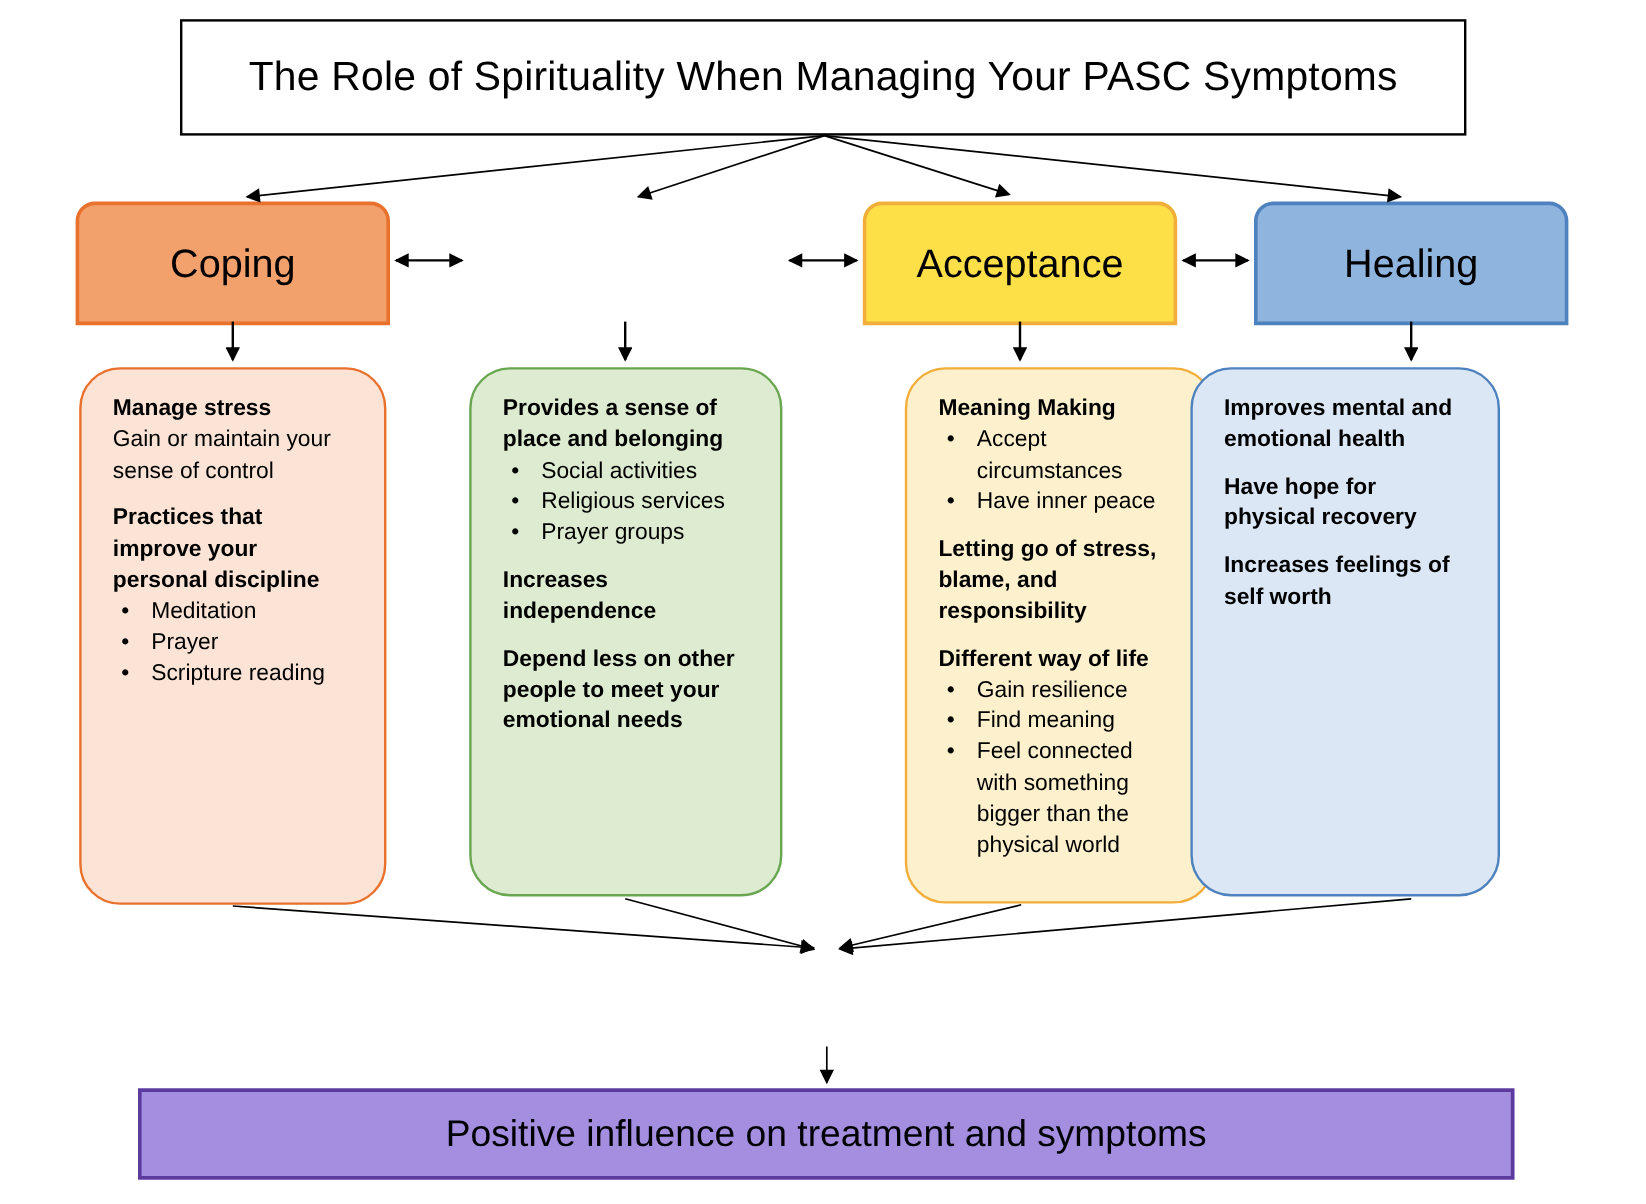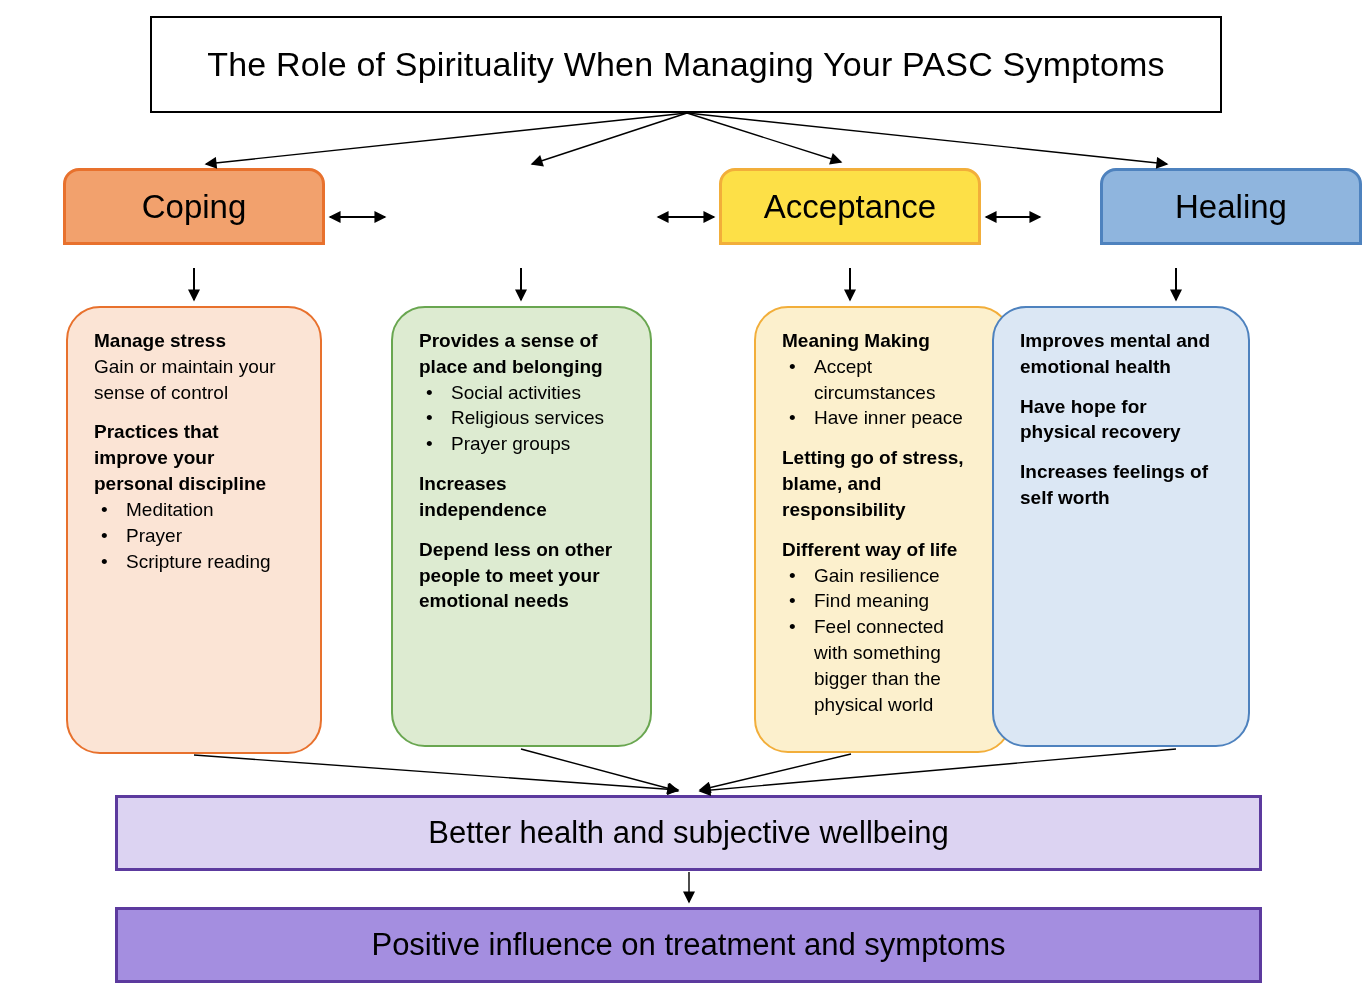--- a/index.html
+++ b/index.html
@@ -16,21 +16,21 @@
 
   .title-box {
     left: 150px; top: 16px; width: 1072px; height: 97px;
     background: #ffffff; border: 2px solid #000000;
     display: flex; align-items: center; justify-content: center;
     font-size: 34px; letter-spacing: 0.2px;
     z-index: 2;
   }
 
   .header-box {
-    top: 168px; height: 77px;
+    top: 168px; height: 103px;
     border-style: solid; border-width: 3px;
     border-radius: 16px 16px 0 0;
     display: flex; align-items: center; justify-content: center;
     font-size: 33px;
     z-index: 2;
   }
 
   .detail-box {
     top: 306px;
     border-style: solid; border-width: 2.5px;
@@ -73,21 +73,21 @@
   <div class="abs title-box">
     <span>The Role of Spirituality When Managing Your PASC Symptoms</span>
   </div>
 
   <div class="abs header-box" style="left: 63px; width: 262px; background: rgb(242, 161, 109); border-color: rgb(232, 113, 45);">
     <span>Coping</span>
   </div>
   <div class="abs header-box" style="left: 719px; width: 262px; background: #fde047; border-color: rgb(242, 174, 58);">
     <span>Acceptance</span>
   </div>
-  <div class="abs header-box" style="left: 1100px; width: 262px; background: rgb(143, 181, 222); border-color: rgb(78, 130, 190);">
+  <div class="abs header-box" style="left: 1045px; width: 262px; background: rgb(143, 181, 222); border-color: rgb(78, 130, 190);">
     <span>Healing</span>
   </div>
 
   <div class="abs detail-box" style="left: 66px; width: 256px; height: 448px; background: rgb(251, 228, 213); border-color: rgb(232, 113, 45);">
     <div class="section">
       <div class="hd">Manage stress</div>
       <p>Gain or maintain your sense of control</p>
     </div>
     <div class="section">
       <div class="hd">Practices that improve your personal discipline</div>
@@ -142,23 +142,20 @@
       <div class="hd">Improves mental and emotional health</div>
     </div>
     <div class="section">
       <div class="hd">Have hope for physical recovery</div>
     </div>
     <div class="section">
       <div class="hd">Increases feelings of self worth</div>
     </div>
   </div>
 
-  <div class="abs outcome first" style="background: rgb(220, 211, 242); border-color: rgb(92, 58, 158);">
-    <span>Better health and subjective wellbeing</span>
-  </div>
   <div class="abs outcome second" style="background: rgb(164, 142, 224); border-color: rgb(92, 58, 158);">
     <span>Positive influence on treatment and symptoms</span>
   </div>
 
   <svg class="arrows" width="1372" height="1003" viewBox="0 0 1372 1003" aria-hidden="true">
     <defs>
       <marker id="ah" viewBox="0 0 10 10" refX="8.8" refY="5" markerWidth="15" markerHeight="12" markerUnits="userSpaceOnUse" orient="auto-start-reverse">
         <path d="M0,0 L10,5 L0,10 z" fill="#000000"></path>
       </marker>
     </defs>

